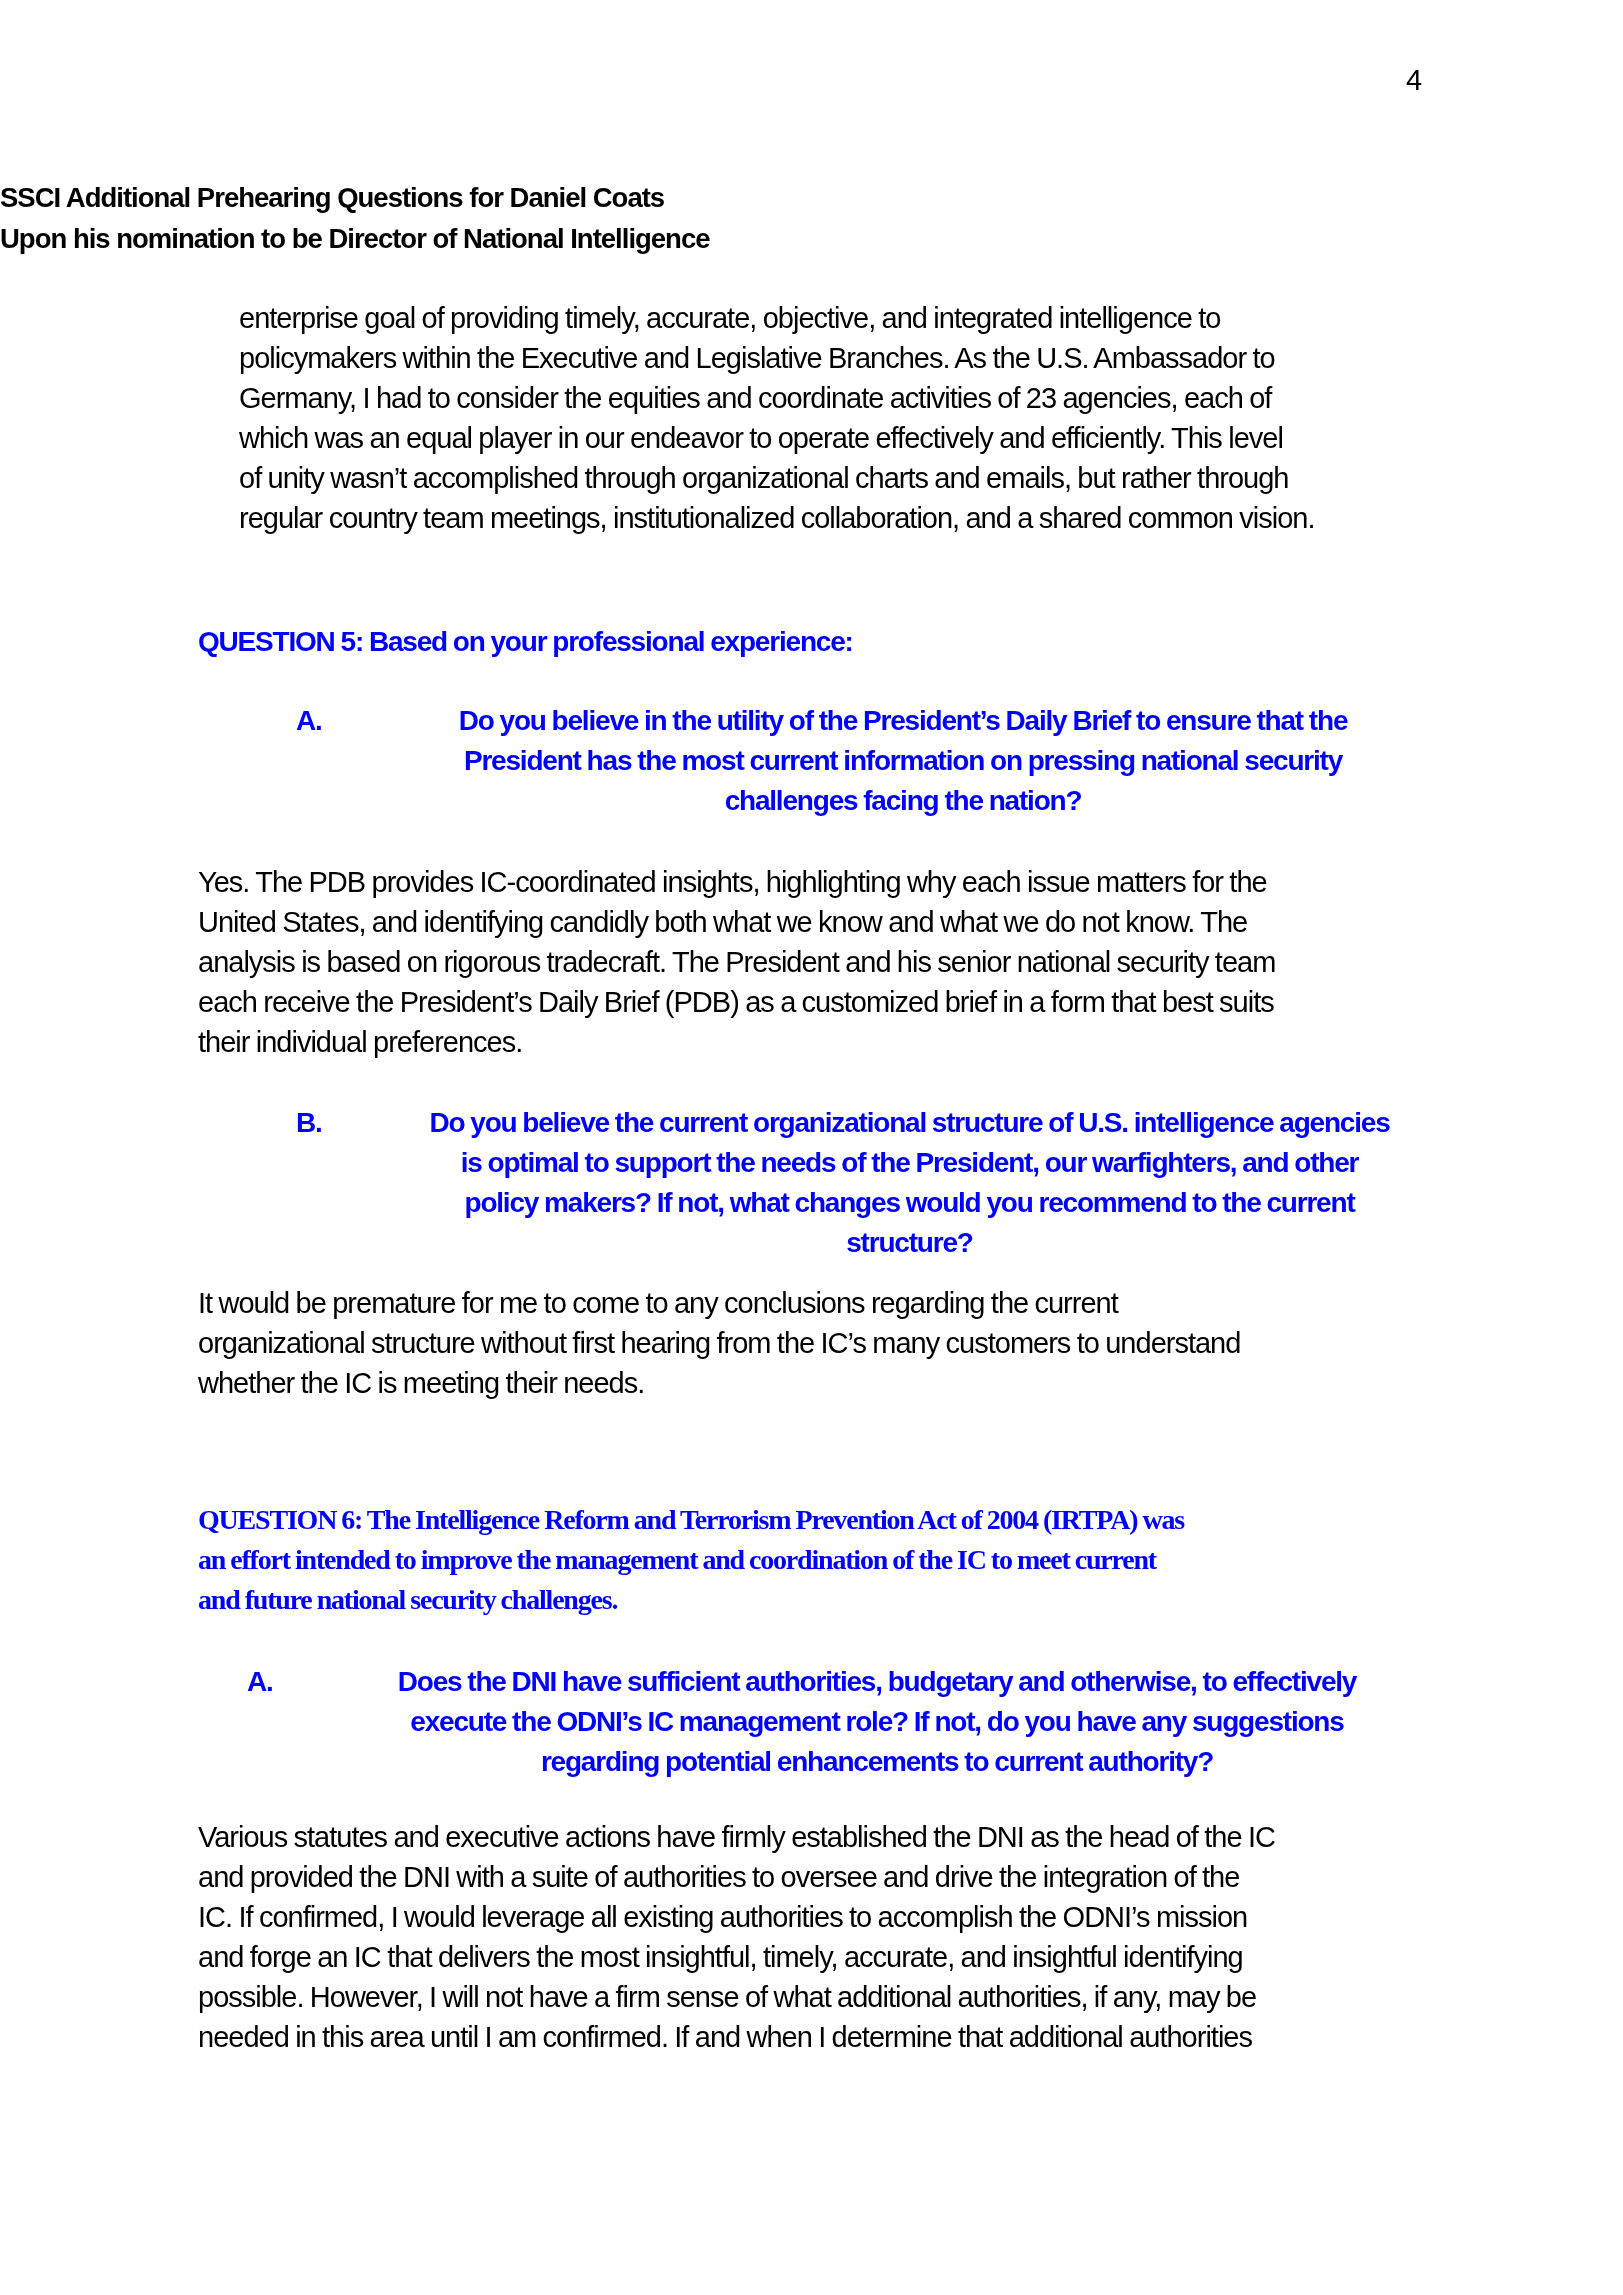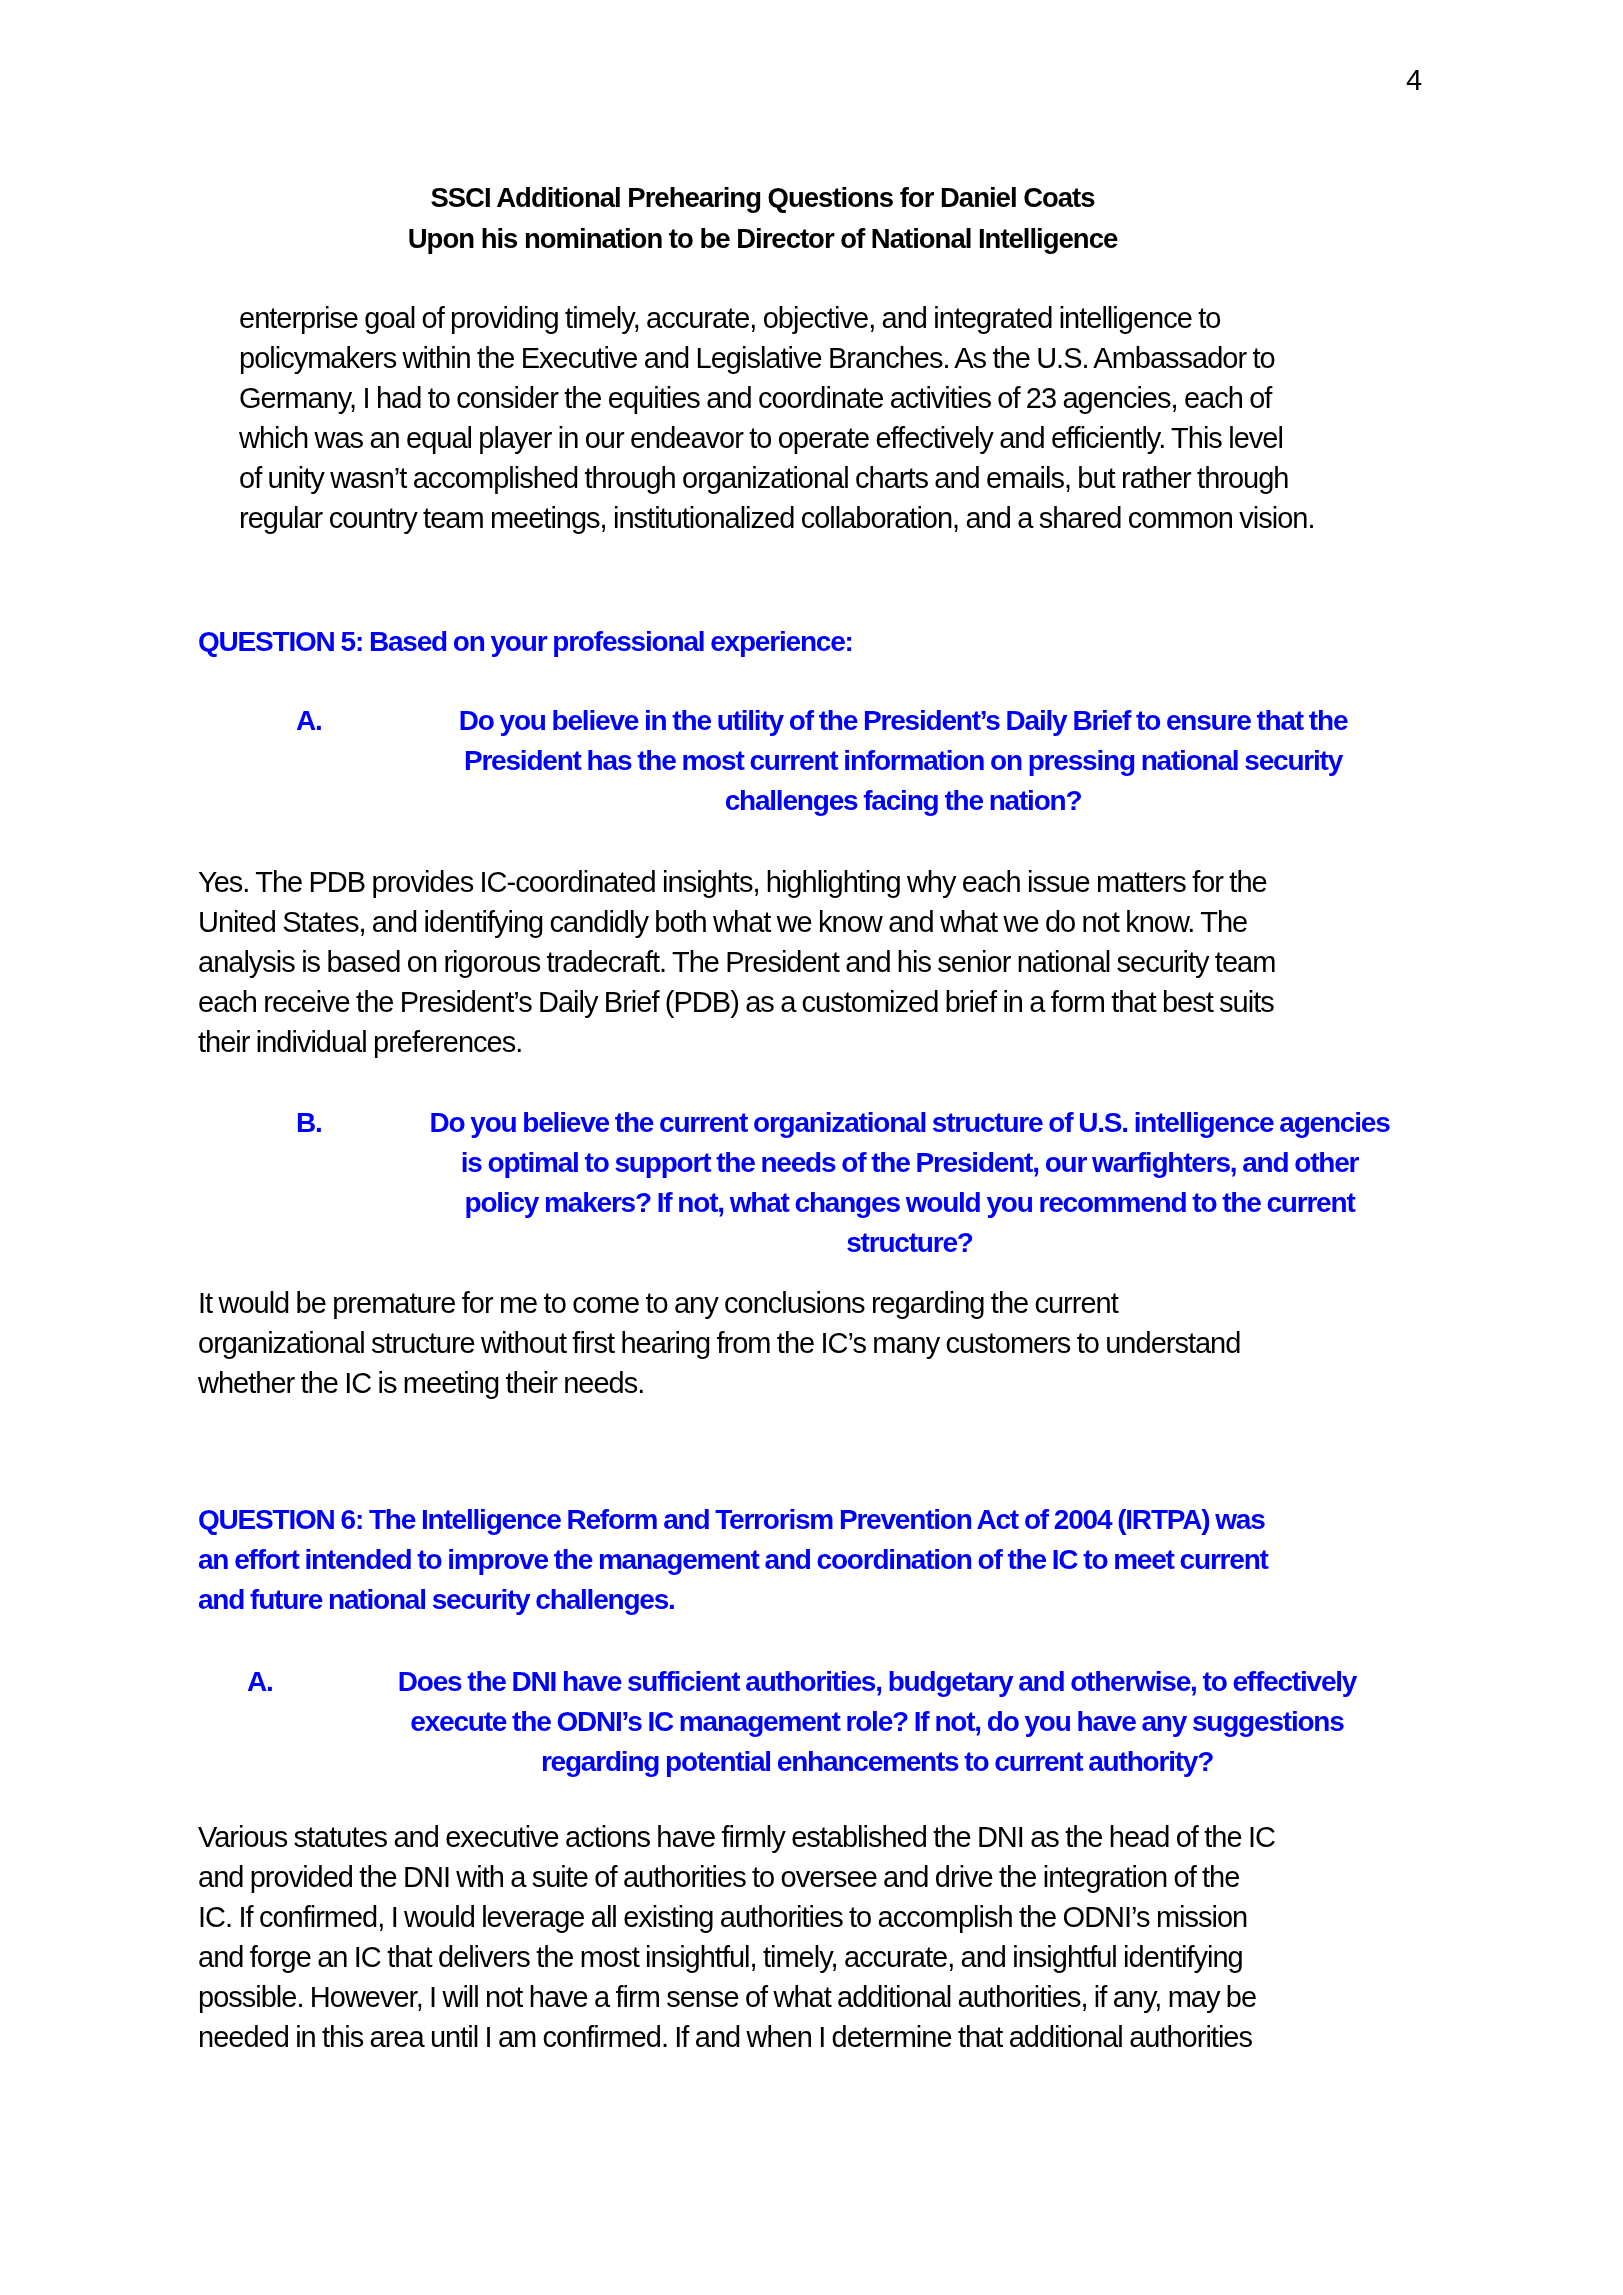--- a/index.html
+++ b/index.html
@@ -1,20 +1,20 @@
 <!DOCTYPE html>
 <html style="font-size:10.5px"><head>
   <meta charset="utf-8">
   <style>
     html, body { margin: 0; padding: 0; background: #ffffff; }
     body { width: 1623px; height: 2295px; position: relative; overflow: hidden;
       font-family: "Liberation Sans", "DejaVu Sans", sans-serif; color: #000000; }
     .page-number { position: absolute; top: 64px; left: 1406px; font-size: 29px; }
-    .header { position: absolute; top: 177px; left: 0; width: 1485px; text-align: center;
-      font-weight: bold; font-size: 27.5px; line-height: 41px; letter-spacing: -1px; padding-left: 20px; }
+    .header { position: absolute; top: 177px; left: 0; width: 1485px; text-align: left;
+      font-weight: bold; font-size: 27.5px; line-height: 41px; letter-spacing: -1px; }
     .body-text { position: absolute; left: 198px; width: 1243px; font-size: 29px; line-height: 40px;
       letter-spacing: -1px; word-spacing: -0.7px; }
     .question { position: absolute; font-weight: bold; color: #0000FF; font-size: 28px; line-height: 40px;
       letter-spacing: -1.2px; word-spacing: -0.7px; }
     .sub-q { display: flex; }
     .sub-q .marker { flex: 0 0 auto; width: 49px; }
     .sub-q .text { flex: 1 1 auto; text-align: center; }
     .line { display: block; white-space: nowrap; }
   </style>
 </head>
@@ -66,21 +66,21 @@
     <span class="line">structure?</span>
   </span>
 </div>
 
 <div class="body-text" style="top:1283px;">
   <span class="line">It would be premature for me to come to any conclusions regarding the current</span>
   <span class="line">organizational structure without first hearing from the IC’s many customers to understand</span>
   <span class="line">whether the IC is meeting their needs.</span>
 </div>
 
-<div class="question" style="top:1500px; left:198px; width:1263px;">
+<div class="question" style="top:1500px; left:198px; width:1263px;font-family:Liberation Serif, serif;">
   <span class="line">QUESTION 6:  The Intelligence Reform and Terrorism Prevention Act of 2004 (IRTPA) was</span>
   <span class="line">an effort intended to improve the management and coordination of the IC to meet current</span>
   <span class="line">and future national security challenges.</span>
 </div>
 
 <div class="question sub-q" style="top:1662px; left:247px; width:1211px;">
   <span class="marker">A.</span>
   <span class="text">
     <span class="line">Does the DNI have sufficient authorities, budgetary and otherwise, to effectively</span>
     <span class="line">execute the ODNI’s IC management role?  If not, do you have any suggestions</span>

